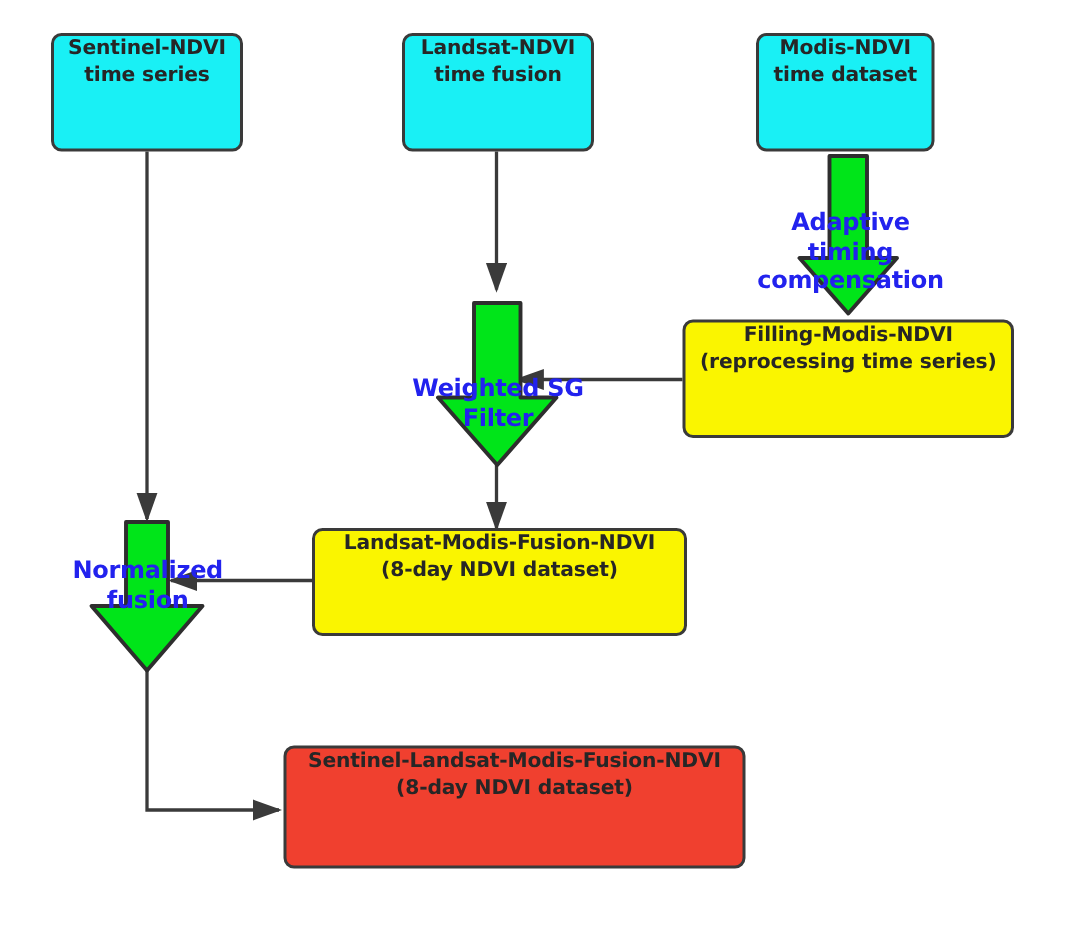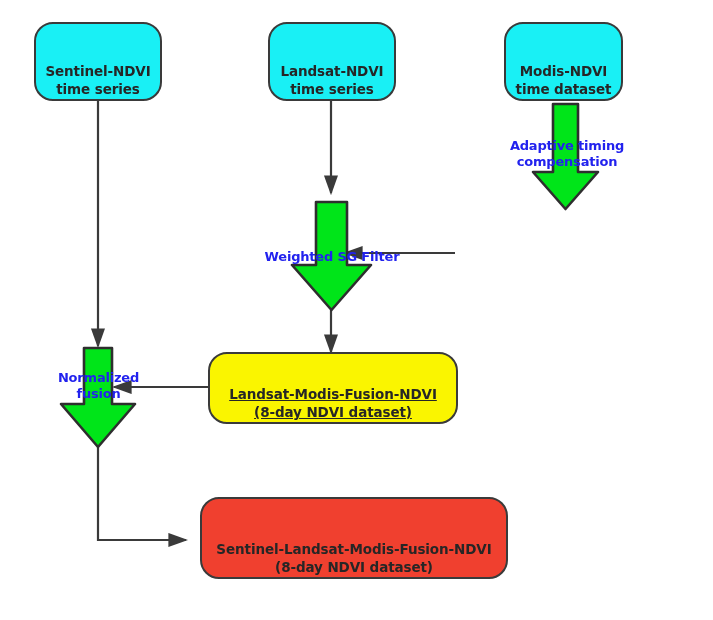--- a/index.html
+++ b/index.html
@@ -21,41 +21,41 @@
     position: absolute;
     left: 0;
     top: 0;
     width: 713px;
     height: 620px;
   }
   .node {
     position: absolute;
     box-sizing: border-box;
     border: 2px solid #3a3a3a;
-    border-radius: 19px;
+    border-radius: 7px;
     display: flex;
-    align-items: flex-end;
+    align-items: flex-start;
     justify-content: center;
     text-align: center;
     color: #262626;
     font-weight: bold;
     font-size: 13.5px;
     line-height: 1.32;
     letter-spacing: -0.1px;
     z-index: 3;
   }
   .node-cyan { background: #19F0F5; }
   .node-yellow { background: #FAF500; }
-  .node-red { background: #F0402F; margin-left: 11px; }
+  .node-red { background: #F0402F; }
   .node .node-text { display: block; padding: 0 4px; }
   .edge-label {
     position: absolute;
     color: #2222EE;
     font-weight: bold;
-    font-size: 13px;
+    font-size: 16px;
     line-height: 1.22;
     text-align: center;
     letter-spacing: -0.2px;
     white-space: pre-line;
     z-index: 5;
     pointer-events: none;
   }
 </style>
 </head>
 <body>
@@ -91,30 +91,34 @@
     <path d="M84,348 L112,348 L112,404 L135,404 L98,447 L61,404 L84,404 Z" fill="#00E519" stroke="#2e2e2e" stroke-width="2.6" stroke-linejoin="round"></path>
   </svg>
 
   <div class="node node-cyan" style="left:34px; top:22px; width:128px; height:79px;">
     <span class="node-text" style="white-space: pre-line;">Sentinel-NDVI
 time series</span>
   </div>
 
   <div class="node node-cyan" style="left:268px; top:22px; width:128px; height:79px;">
     <span class="node-text" style="white-space: pre-line;">Landsat-NDVI
-time series</span>
+time fusion</span>
   </div>
 
   <div class="node node-cyan" style="left:504px; top:22px; width:119px; height:79px;">
     <span class="node-text" style="white-space: pre-line;">Modis-NDVI
 time dataset</span>
   </div>
 
+  <div class="node node-yellow" style="left:455px; top:213px; width:221px; height:79px;">
+    <span class="node-text" style="white-space: pre-line;">Filling-Modis-NDVI
+(reprocessing time series)</span>
+  </div>
 
-  <div class="node node-yellow" style="left:208px; top:352px; width:250px; height:72px;text-decoration:underline;">
+  <div class="node node-yellow" style="left:208px; top:352px; width:250px; height:72px;">
     <span class="node-text" style="white-space: pre-line;">Landsat-Modis-Fusion-NDVI
 (8-day NDVI dataset)</span>
   </div>
 
   <div class="node node-red" style="left:189px; top:497px; width:308px; height:82px;">
     <span class="node-text" style="white-space: pre-line;">Sentinel-Landsat-Modis-Fusion-NDVI
 (8-day NDVI dataset)</span>
   </div>
 
   <div class="edge-label" style="left: 497px; top: 138px; width: 140px; white-space: pre-line;">Adaptive timing

